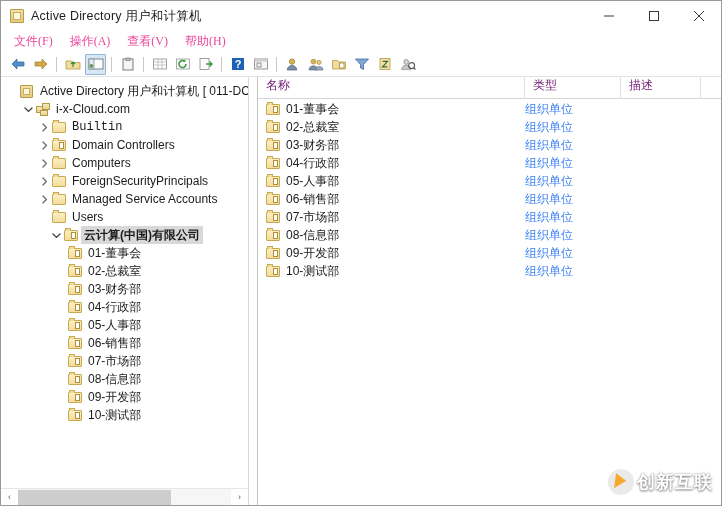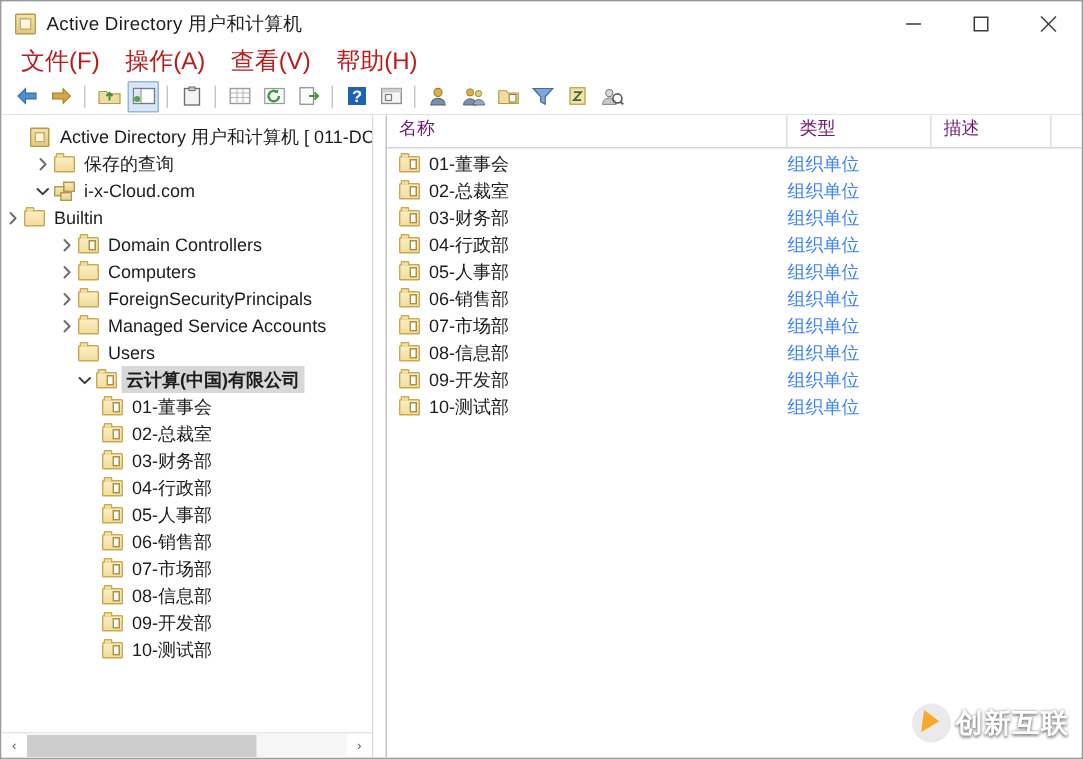--- a/index.html
+++ b/index.html
@@ -51,22 +51,22 @@
   }
   .winbtn svg{display:block;}
 
   
   .menubar{
     position:absolute;left:0;top:30px;width:100%;height:21px;
     background:#ffffff;display:flex;align-items:center;
     box-sizing:border-box;
   }
   .menuitem{
-    font-size:16px;color:#b91c1c;padding:2px 7px;margin-left:3px;
-    white-space:nowrap;cursor:default;
+    font-size:12px;color:#ec4899;padding:2px 7px;margin-left:3px;
+    white-space:nowrap;cursor:default;font-family:Liberation Serif, serif;
   }
   .menuitem:first-child{margin-left:6px;}
 
   
   .toolbar{
     position:absolute;left:0;top:51px;width:100%;height:25px;
     background:#ffffff;display:flex;align-items:center;
     border-bottom:1px solid #e3e3e3;box-sizing:border-box;
   }
   .tb-item{
@@ -373,44 +373,33 @@
           <div class="trow" style="padding-left: 4px;">
             <span class="expander"></span>
             <span class="ticon">
               <span class="rooticon"></span>
             </span>
             <span class="tlabel">Active Directory 用户和计算机 [ 011-DC01</span>
           </div>
           <div class="trow" style="padding-left: 20px;">
             <span class="expander">
               <svg width="9" height="9" viewBox="0 0 9 9">
-                <path d="M3 1 L6.4 4.5 L3 8" fill="none" stroke="#6d6d6d" stroke-width="1.3" stroke-linecap="round" stroke-linejoin="round"></path>
-              </svg>
-            </span>
-            <span class="ticon">
-              <span class="fold"></span>
-            </span>
-            <span class="tlabel">保存的查询</span>
-          </div>
-          <div class="trow" style="padding-left: 20px;">
-            <span class="expander">
-              <svg width="9" height="9" viewBox="0 0 9 9">
                 <path d="M1 3 L4.5 6.4 L8 3" fill="none" stroke="#3a3a3a" stroke-width="1.3" stroke-linecap="round" stroke-linejoin="round"></path>
               </svg>
             </span>
             <span class="ticon">
               <span class="dom">
                 <span class="b1"></span>
                 <span class="b2"></span>
                 <span class="b3"></span>
               </span>
             </span>
             <span class="tlabel">i-x-Cloud.com</span>
           </div>
-          <div class="trow" style="">
+          <div class="trow" style="padding-left: 36px; font-family: Liberation Mono, monospace;">
             <span class="expander">
               <svg width="9" height="9" viewBox="0 0 9 9">
                 <path d="M3 1 L6.4 4.5 L3 8" fill="none" stroke="#6d6d6d" stroke-width="1.3" stroke-linecap="round" stroke-linejoin="round"></path>
               </svg>
             </span>
             <span class="ticon">
               <span class="fold"></span>
             </span>
             <span class="tlabel">Builtin</span>
           </div>

